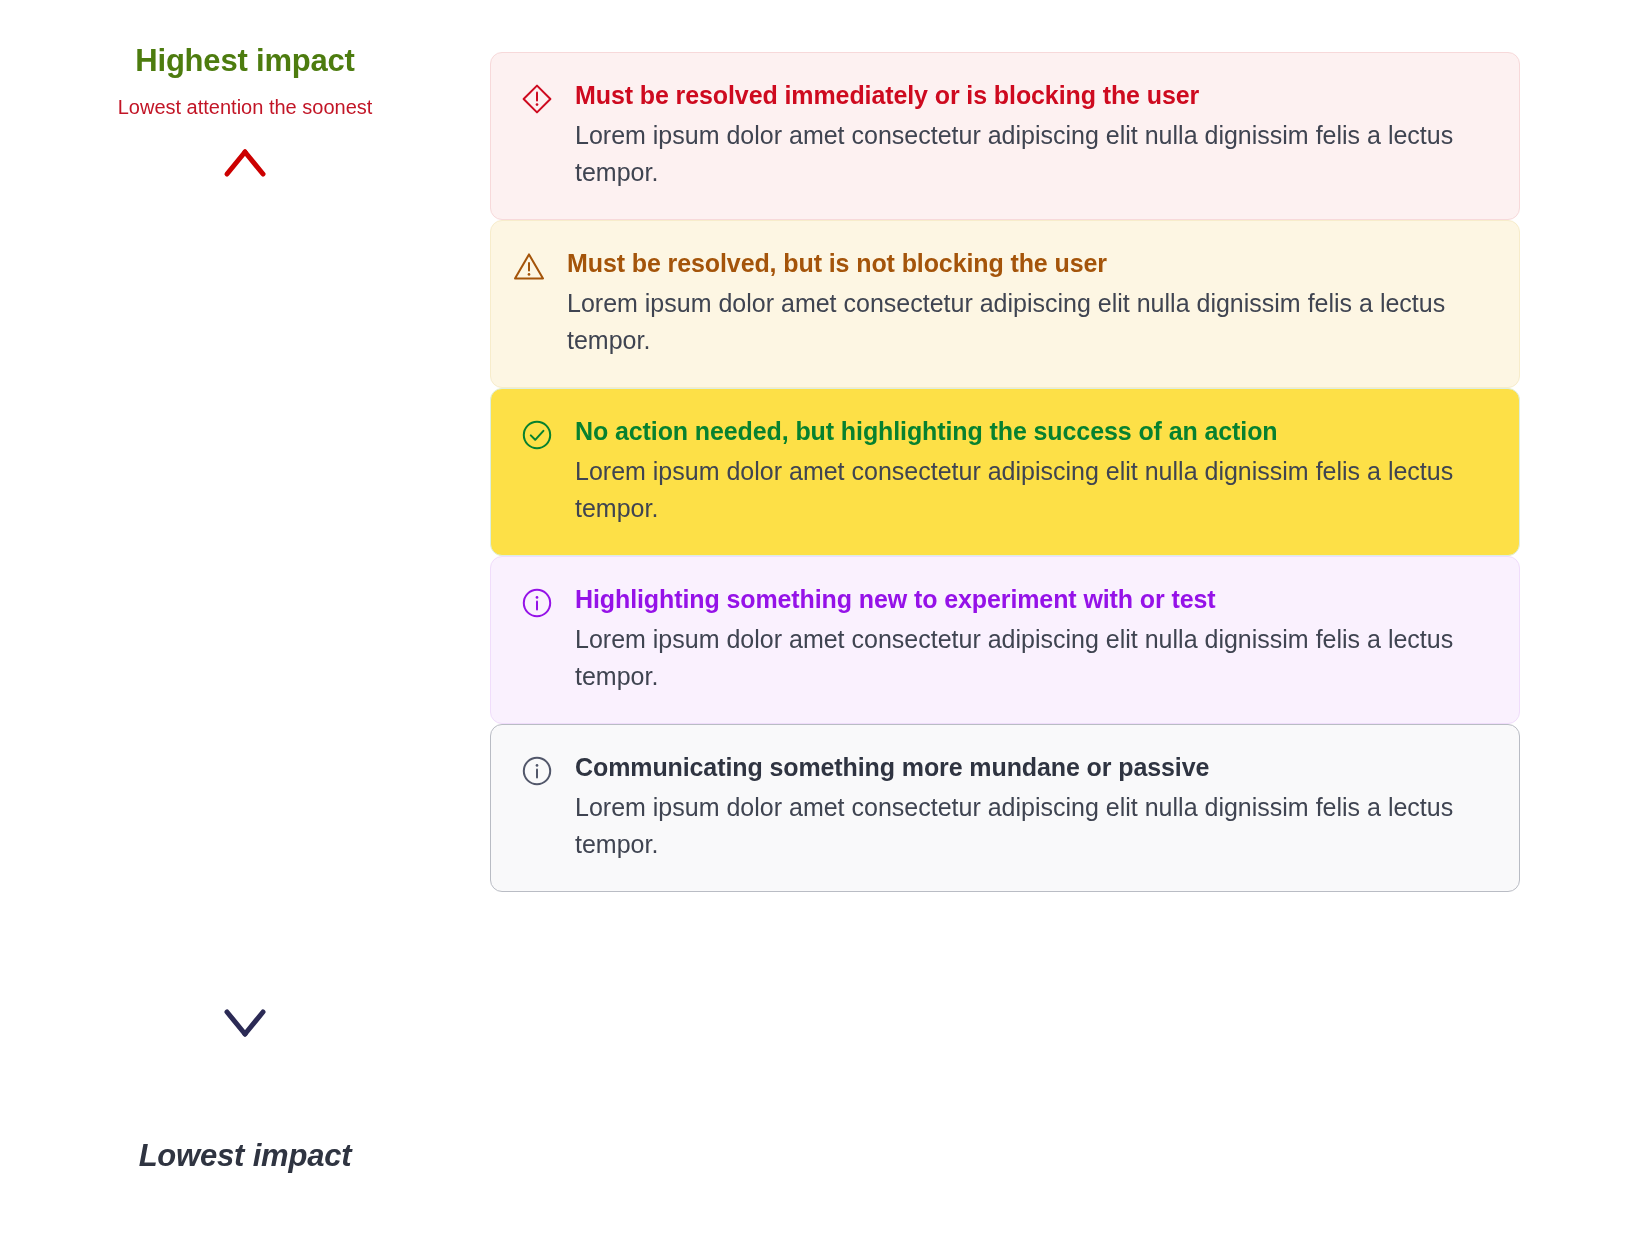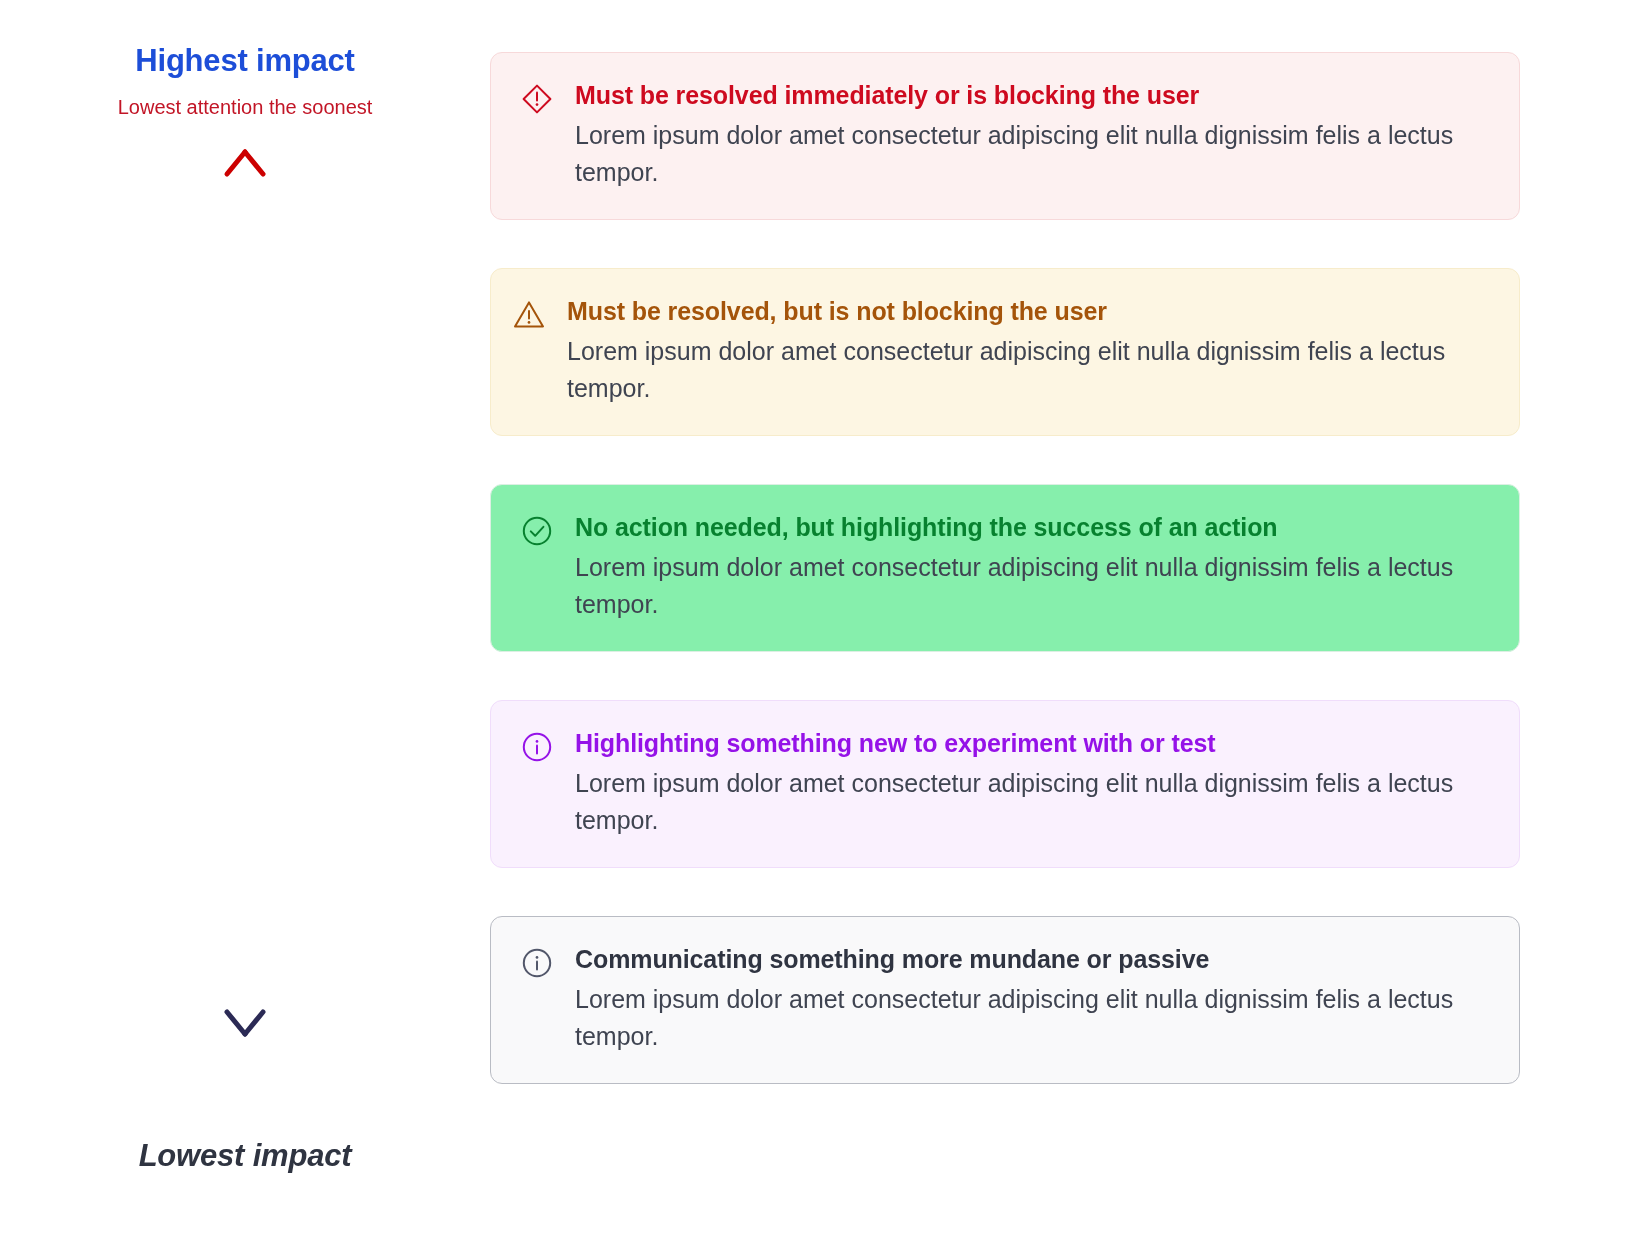--- a/index.html
+++ b/index.html
@@ -32,21 +32,21 @@
   .scale-top {
     position: absolute;
     top: 42px;
     left: 0;
     width: 490px;
     text-align: center;
   }
   .scale-top .scale-title {
     font-size: 31px;
     font-weight: bold;
-    color: #1d4ed8;
+    color: #4d7c0f;
     letter-spacing: -0.2px;
     line-height: 1.2;
     margin: 0;
   }
   .scale-top .scale-sub {
     font-size: 20px;
     font-weight: normal;
     color: #c21526;
     margin-top: 16px;
     line-height: 1.25;
@@ -87,21 +87,20 @@
   }
   .arrow-svg { display: block; }
 
   
   .cards-col {
     position: relative;
     flex: 1 1 auto;
     padding: 52px 132px 0 0;
     display: flex;
     flex-direction: column;
-    gap: 48px;
   }
 
   .alert-card {
     border-radius: 12px;
     border: 1px solid transparent;
     padding: 26px 30px 28px 30px;
     display: flex;
     align-items: flex-start;
     gap: 22px;
     min-height: 0;
@@ -138,21 +137,21 @@
     max-width: 900px;
   }
 
   
   .v-critical { background: #fdf1f1; border-color: #f7d9da; }
   .v-critical .alert-title { color: #ce0a1f; }
 
   .v-warning  { background: #fdf6e3; border-color: #f7eccb; padding-left: 22px; }
   .v-warning  .alert-title { color: #a4540a; }
 
-  .v-success  { background: #86efac; border-color: #dcefe3; }
+  .v-success  { background: #fde047; border-color: #dcefe3; }
   .v-success  .alert-title { color: #07812f; }
 
   .v-new      { background: #faf1fe; border-color: #f0ddfb; justify-content: space-between; }
   .v-new      .alert-title { color: #9512e8; }
 
   .v-neutral  { background: #f9f9fa; border-color: #b9bcc4; }
   .v-neutral  .alert-title { color: #2f3441; }
 </style>
 </head>
 <body>

